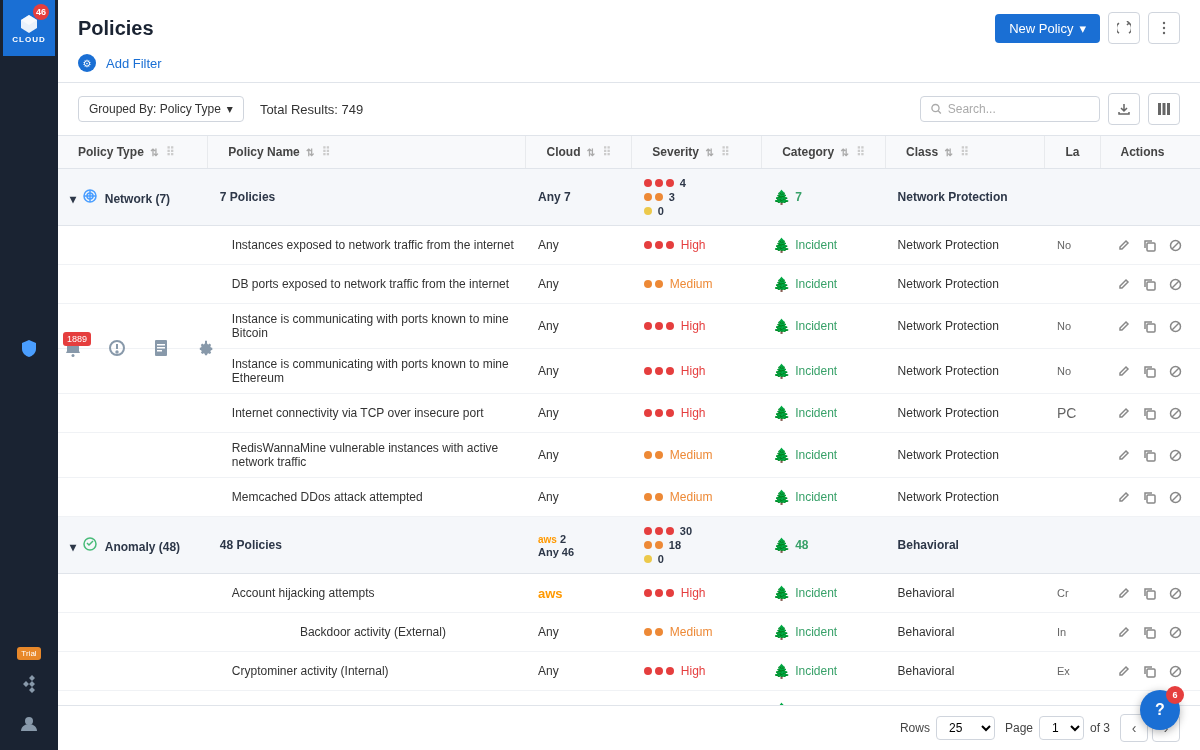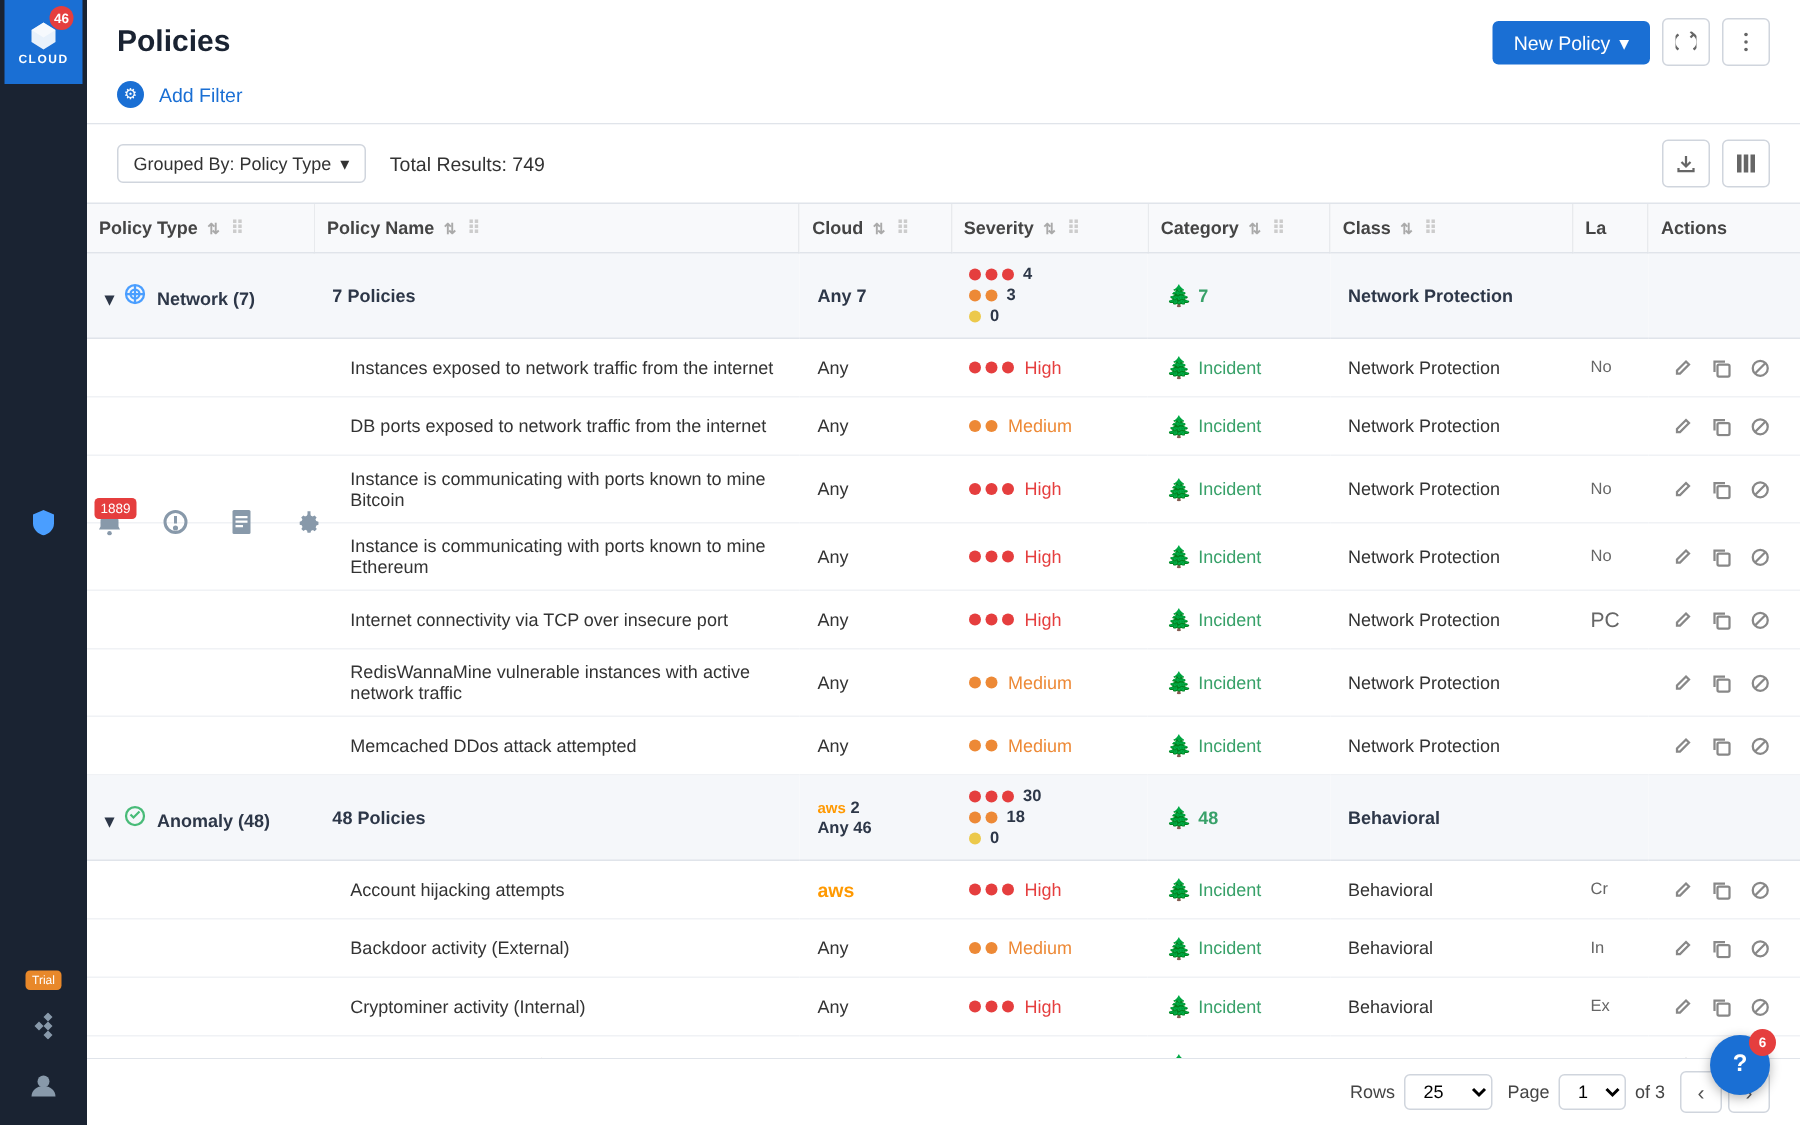--- a/index.html
+++ b/index.html
@@ -236,21 +236,21 @@
     }
     table {
       width: 100%;
       border-collapse: collapse;
       font-size: 12px;
     }
     thead th {
       background: #f8f9fb;
       border-bottom: 1px solid #e0e4ea;
       border-right: 1px solid #e8eaed;
-      padding: 9px 8px;
+      padding: 9px 20px;
       text-align: left;
       font-weight: 600;
       color: #444;
       white-space: nowrap;
       position: sticky;
       top: 0;
       z-index: 2;
     }
     thead th:last-child { border-right: none; }
     tbody tr { border-bottom: 1px solid #f0f2f5; }
@@ -538,20 +538,27 @@
 
   <div class="toolbar">
     <div style="display:flex;align-items:center;gap:16px;">
       <div class="grouped-by-select">
         <span>Grouped By: Policy Type</span>
         <span>▾</span>
       </div>
       <span class="total-results">Total Results: 749</span>
     </div>
     <div class="toolbar-right">
+      <div class="search-box">
+        <svg width="12" height="12" viewBox="0 0 12 12" fill="none" stroke="#aaa" stroke-width="1.5">
+          <circle cx="5" cy="5" r="4"></circle>
+            <line x1="8" y1="8" x2="11" y2="11"></line>
+        </svg>
+        <input type="text" placeholder="Search..." style="">
+      </div>
       <button class="btn-icon">
         <svg width="14" height="14" viewBox="0 0 14 14" fill="none" stroke="currentColor" stroke-width="1.5">
           <path d="M2 10v2h10v-2M7 2v7M4 6l3 3 3-3"></path>
         </svg>
       </button>
       <button class="btn-icon">
         <svg width="14" height="14" viewBox="0 0 14 14" fill="currentColor">
           <rect x="1" y="1" width="3" height="12"></rect>
             <rect x="5.5" y="1" width="3" height="12"></rect>
             <rect x="10" y="1" width="3" height="12"></rect>
@@ -979,21 +986,21 @@
             <svg width="13" height="13" viewBox="0 0 13 13" fill="none" stroke="currentColor" stroke-width="1.5">
                     <circle cx="6.5" cy="6.5" r="5"></circle>
                     <line x1="3" y1="10" x2="10" y2="3"></line>
                   </svg>
           </div>
         </div>
       </td>
     </tr>
           <tr>
       <td></td>
-      <td style="padding-left:24px;">Backdoor activity (External)</td>
+      <td style="padding-left:24px;text-align:center;">Backdoor activity (External)</td>
       <td>Any</td>
       <td>
         <span style="display:flex;align-items:center;gap:3px;">
                 <span class="dot dot-orange"></span>
                 <span class="dot dot-orange"></span> 
                 <span style="color:#ed8936;margin-left:4px;font-weight:500;">Medium</span>
               </span>
       </td>
       <td>
         <span class="category-icon"><span class="tree-icon">🌲</span> Incident</span>

